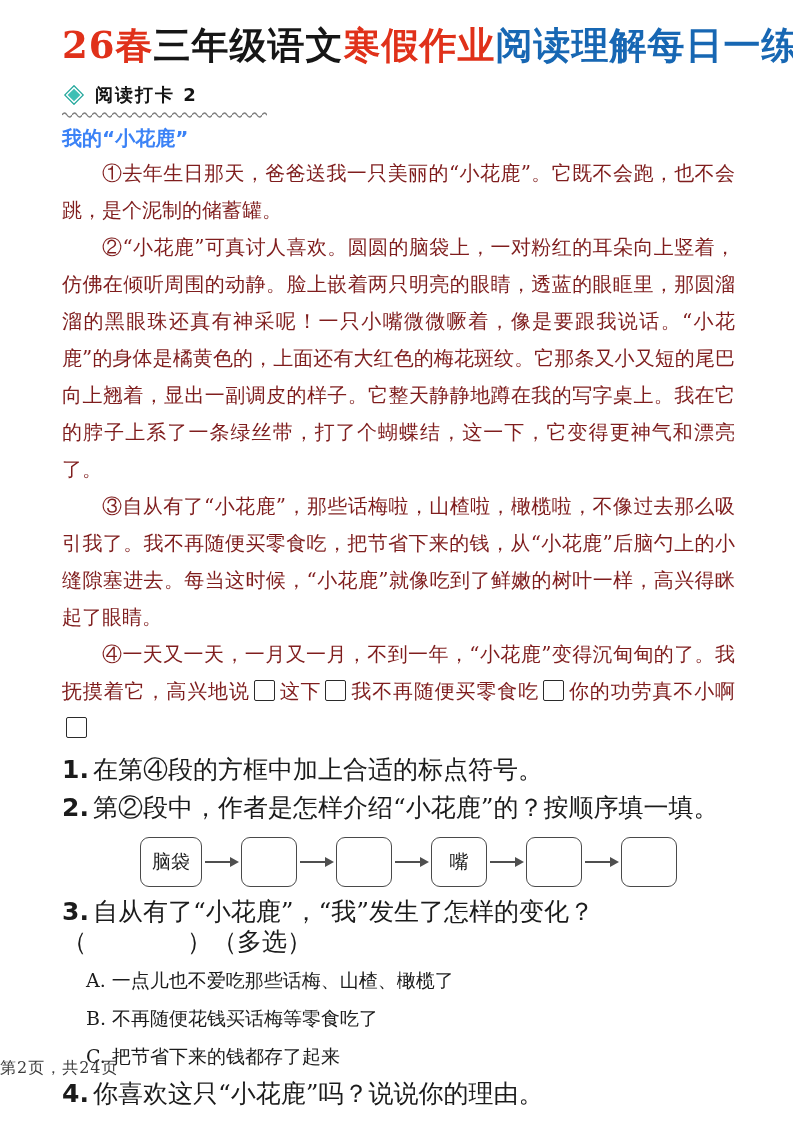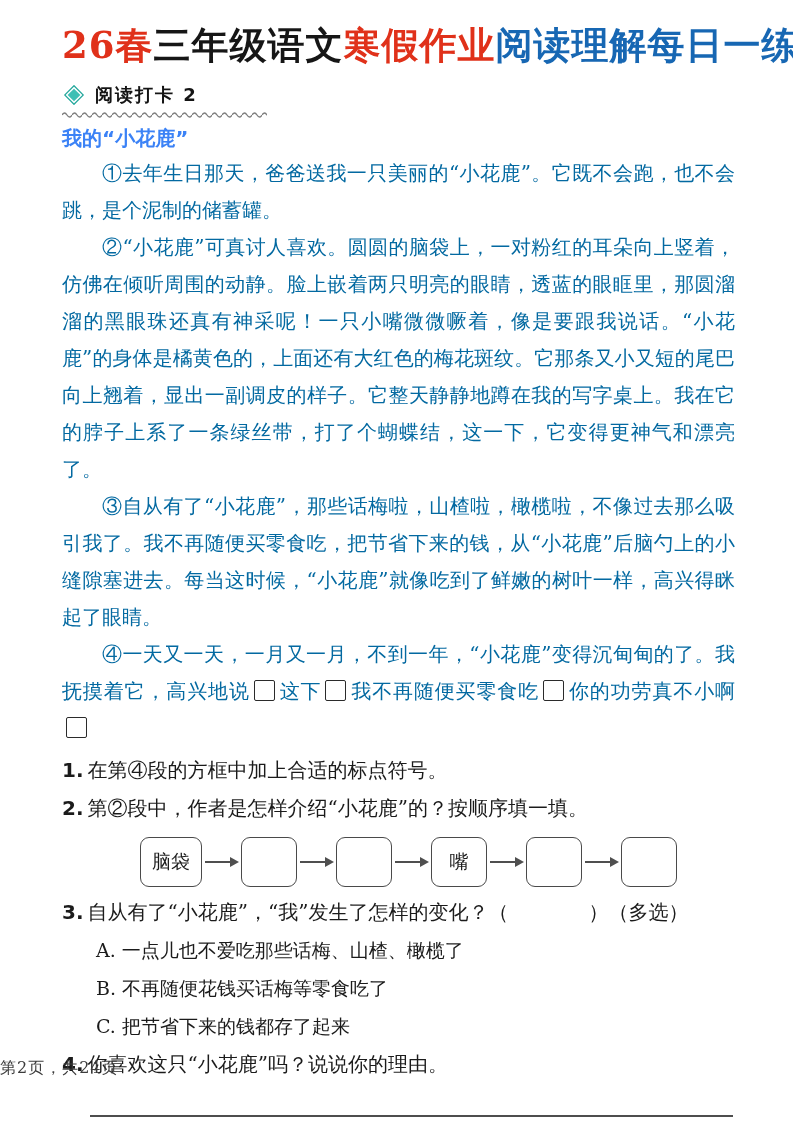--- a/index.html
+++ b/index.html
@@ -54,46 +54,46 @@
     margin-top:6px;
     font-family:"DejaVu Sans","Liberation Sans",sans-serif;
     font-weight:bold;
     font-size:20px; line-height:26px;
     color:#3b82f6;
   }
   .passage p {
     font-size:20px; line-height:37px;
     text-align:justify;
     text-indent:2em;
-    color:#0369a1;
+    color:#7f1d1d;
   }
   .passage p:first-of-type { margin-top:4px; }
   .pbox {
     display:inline-block;
     width:21px; height:21px;
     border:1.5px solid #2b2b2b;
     border-radius:2px;
     margin:0 4px;
     vertical-align:-3px;
     background:#fff;
   }
 
   
   .question {
     margin-top:8px;
-    font-size:20px; line-height:30px;
+    font-size:25px; line-height:30px;
     color:#1b1b1b;
   }
   .question:first-of-type { margin-top:8px; }
   .qnum {
     font-family:"DejaVu Sans","Liberation Sans",sans-serif;
     font-weight:bold;
     margin-right:4px;
   }
-  .options { margin-left:34px; }
+  .options { margin-left:24px; }
   .option { font-size:19px; line-height:30px; margin-top:8px; color:#1b1b1b; }
 
   
   .flow-row {
     display:flex; align-items:center;
     margin:12px 0 4px 78px;
     height:54px;
   }
   .flow-box {
     min-width:56px; height:50px;

